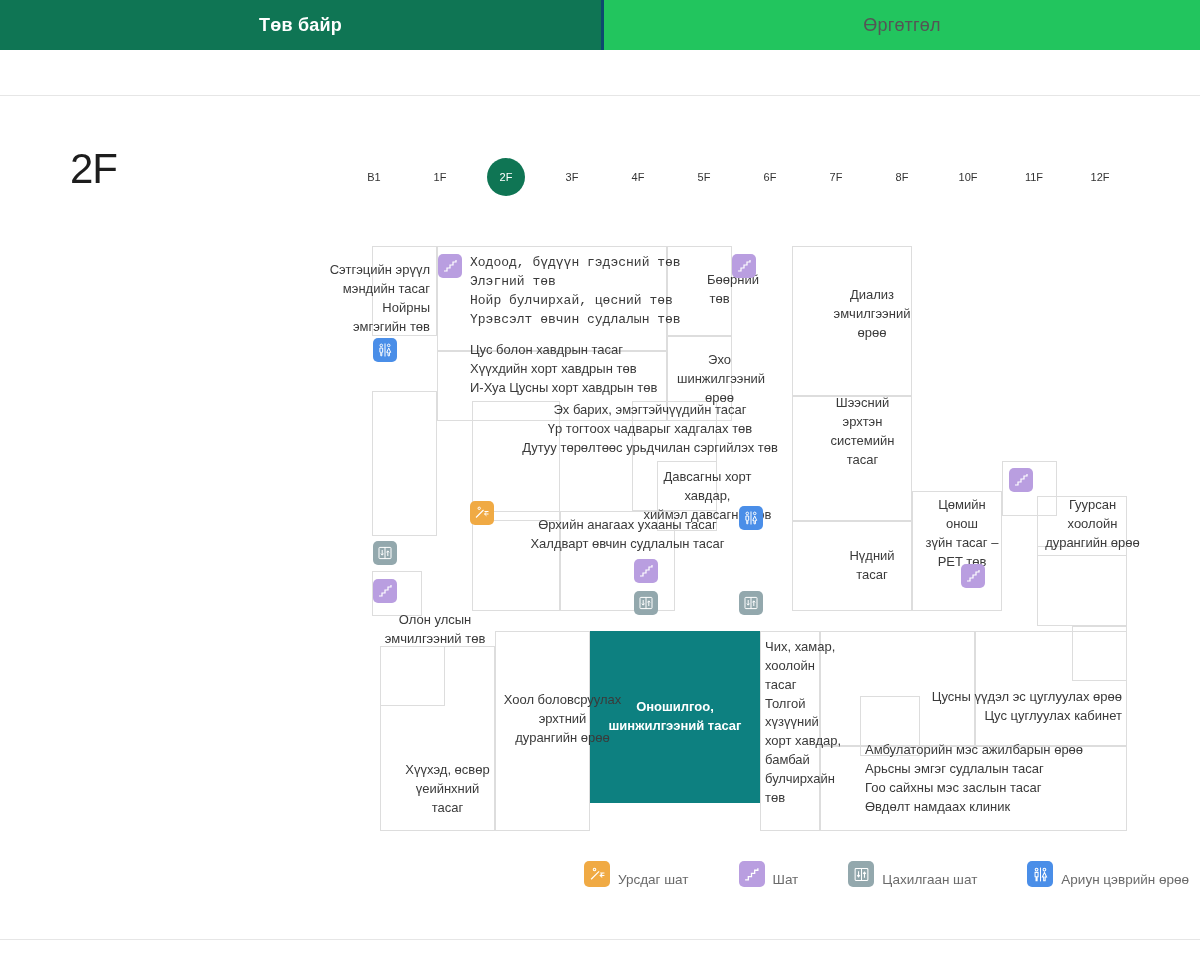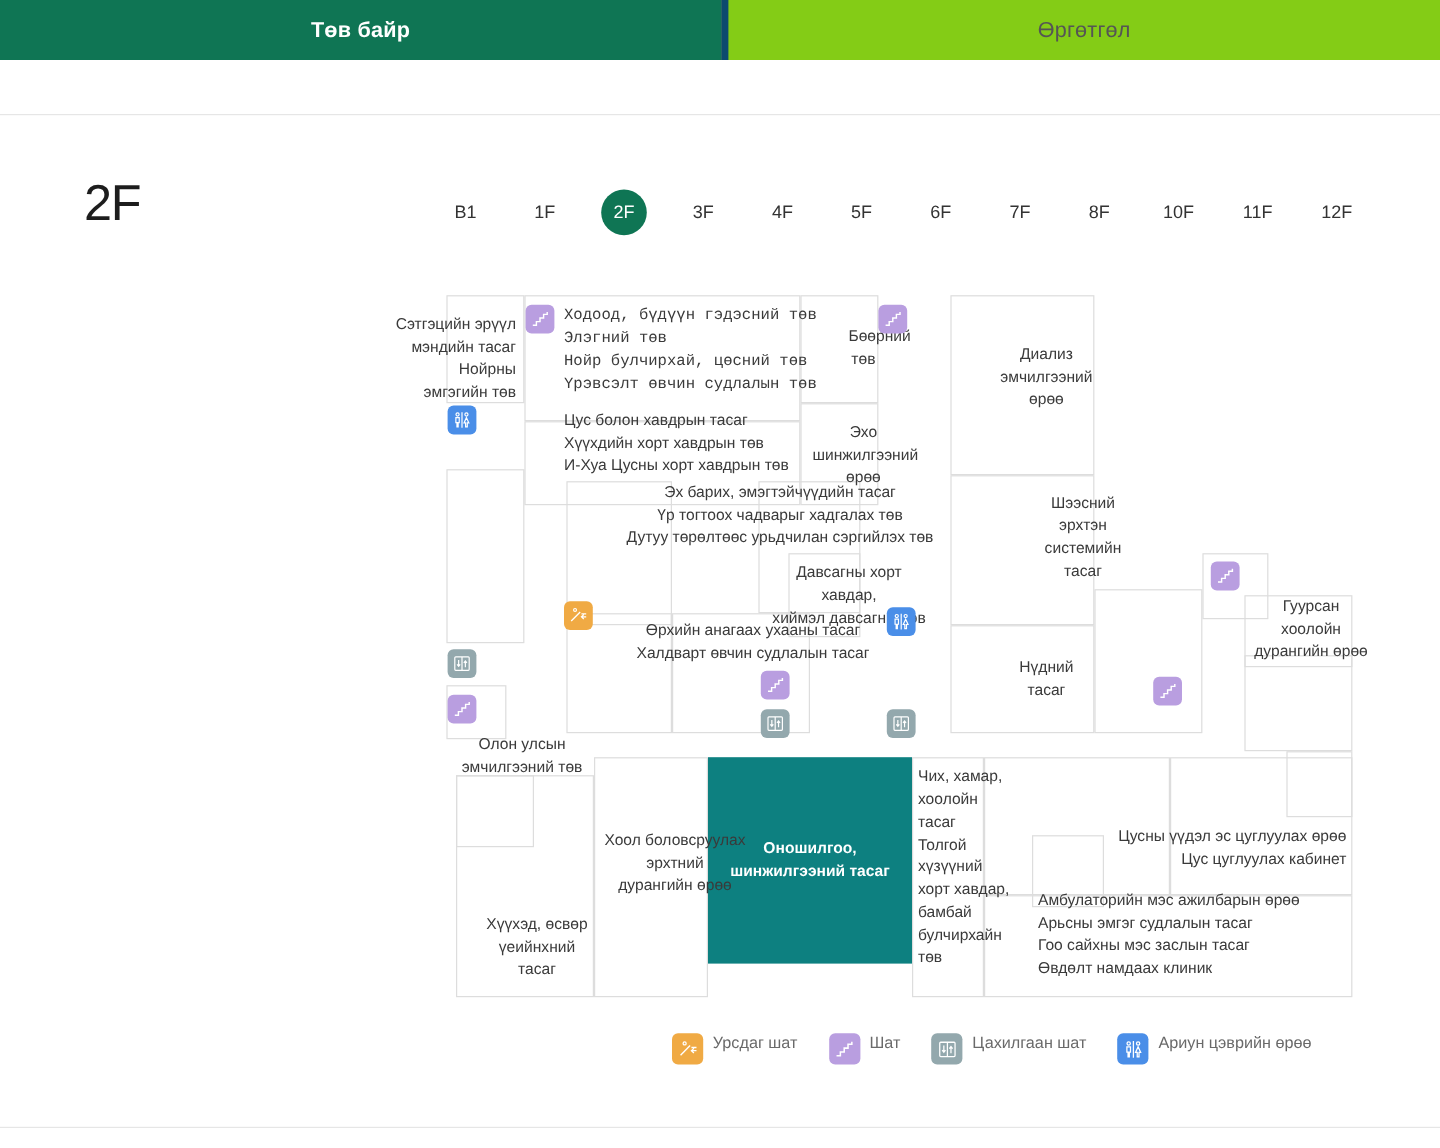--- a/index.html
+++ b/index.html
@@ -27,23 +27,23 @@
     letter-spacing: .2px;
   }
   .tab.active {
     width: 601px;
     background: #0F7554;
     color: #ffffff;
     font-weight: bold;
   }
   .tab.inactive {
     width: 599px;
-    background: #84cc16;
+    background: #22c55e;
     color: #555555;
-    border-left: 6px solid #0c4a6e;
+    border-left: 3px solid #0c4a6e;
   }
 
   
   .panel {
     position: absolute;
     left: 0px; top: 95px;
     width: 1200px; height: 845px;
     border-top: 1px solid #e6e6e6;
     border-bottom: 1px solid #e6e6e6;
     background: #ffffff;
@@ -60,22 +60,21 @@
     line-height: 1;
   }
   .floor-list {
     position: absolute;
     left: 355px; top: 62px;
     display: flex;
     align-items: center;
   }
   .floor-item {
     width: 66px;
-    text-align: center;
-    font-size: 15px;
+    font-size: 11px;
     color: #333333;
     cursor: pointer;
     position: relative;
   }
   .floor-item .pill {
     display: inline-flex;
     align-items: center; justify-content: center;
     width: 38px; height: 38px;
     border-radius: 50%;
   }
@@ -135,22 +134,23 @@
 
   
   .legend {
     position: absolute;
     left: 560px; top: 765px;
     display: flex;
     align-items: center;
     gap: 10px;
   }
   .legend-item {
-    display: flex; align-items: flex-start; gap: 8px;
+    display: flex; align-items: flex-end; gap: 8px;
     margin-right: 16px;
+    margin-left: 24px;
   }
   .legend-item .lico {
     width: 26px; height: 26px; border-radius: 5px;
     display: flex; align-items: center; justify-content: center;
     flex: 0 0 auto;
   }
   .legend-item .ltext {
     font-size: 13.5px;
     color: #6a6a6a;
     white-space: nowrap;
@@ -235,29 +235,32 @@
 Хүүхдийн хорт хавдрын төв
 И-Хуа Цусны хорт хавдрын төв</div>
     <div class="label center" style="left:307px; top:25px;  width:65px;">Бөөрний
 төв</div>
     <div class="label center" style="left:277px; top:105px; width:125px;">Эхо
 шинжилгээний
 өрөө</div>
     <div class="label center" style="left:432px; top:40px;  width:120px;">Диализ
 эмчилгээний
 өрөө</div>
-    <div class="label center" style="left:455px; top:148px; width:135px;margin-top:16px;">Шээсний эрхтэн
+    <div class="label center" style="left:415px; top:148px; width:135px;">Шээсний эрхтэн
 системийн тасаг</div>
     <div class="label center" style="left:120px; top:155px; width:300px;">Эх барих, эмэгтэйчүүдийн тасаг
 Үр тогтоох чадварыг хадгалах төв
 Дутуу төрөлтөөс урьдчилан сэргийлэх төв</div>
     <div class="label center" style="left:240px; top:222px; width:175px;">Давсагны хорт хавдар,
 хиймэл давсагны төв</div>
     <div class="label center" style="left:130px; top:270px; width:235px;">Өрхийн анагаах ухааны тасаг
 Халдварт өвчин судлалын тасаг</div>
+    <div class="label center" style="left:522px; top:250px; width:120px;">Цөмийн онош
+зүйн тасаг –
+PET төв</div>
     <div class="label center" style="left:645px; top:250px; width:135px;">Гуурсан хоолойн
 дурангийн өрөө</div>
     <div class="label center" style="left:432px; top:301px; width:120px;">Нүдний тасаг</div>
     <div class="label center" style="left:-25px; top:365px; width:160px;">Олон улсын
 эмчилгээний төв</div>
     <div class="label center" style="left:95px;  top:445px; width:175px;">Хоол боловсруулах
 эрхтний
 дурангийн өрөө</div>
     <div class="label center" style="left:0px;   top:515px; width:135px;">Хүүхэд, өсвөр
 үеийнхний тасаг</div>

